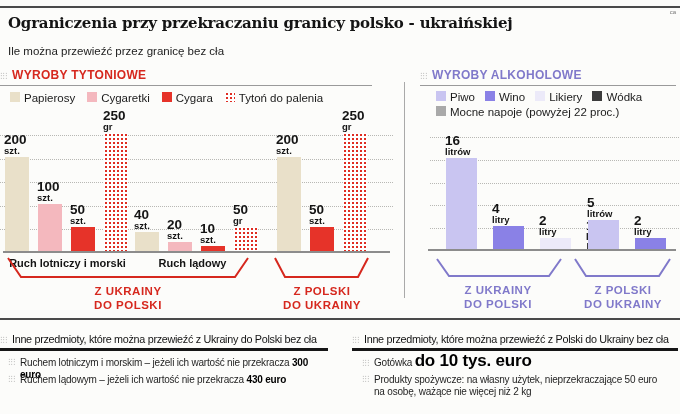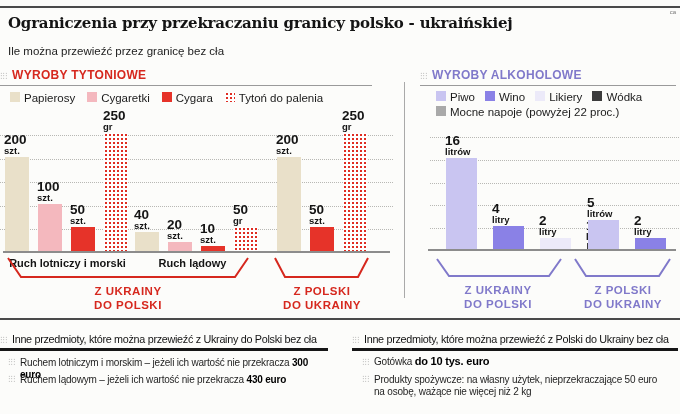--- a/index.html
+++ b/index.html
@@ -94,21 +94,21 @@
   .note-underline{height:2.5px;background:#161616;}
   #notes-left-underline{top:348px;left:0;width:328px;}
   #notes-right-underline{top:348px;left:352px;width:326px;}
   .note-item{display:flex;gap:5px;font-size:10px;letter-spacing:-.2px;color:#1f1f1f;line-height:12px;}
   .note-item .dots-icon{margin-top:1px;}
   #note-l1{top:357px;left:8px;width:318px;}
   #note-l2{top:374px;left:8px;width:318px;}
   #note-r1{top:355px;left:362px;width:310px;align-items:baseline;}
   #note-r2{top:374px;left:362px;width:306px;}
   .note-text b{color:#000;}
-  .big-bold{font-size:11px;font-weight:bold;}
+  .big-bold{font-size:17px;font-weight:bold;}
 </style>
 </head>
 <body>
 
 <div id="stage">
 
   <div class="abs" id="topline"></div>
   <div class="abs" id="corner-mark">ca</div>
 
   <div class="abs" id="page-title">Ograniczenia przy przekraczaniu granicy polsko - ukraińskiej</div>

